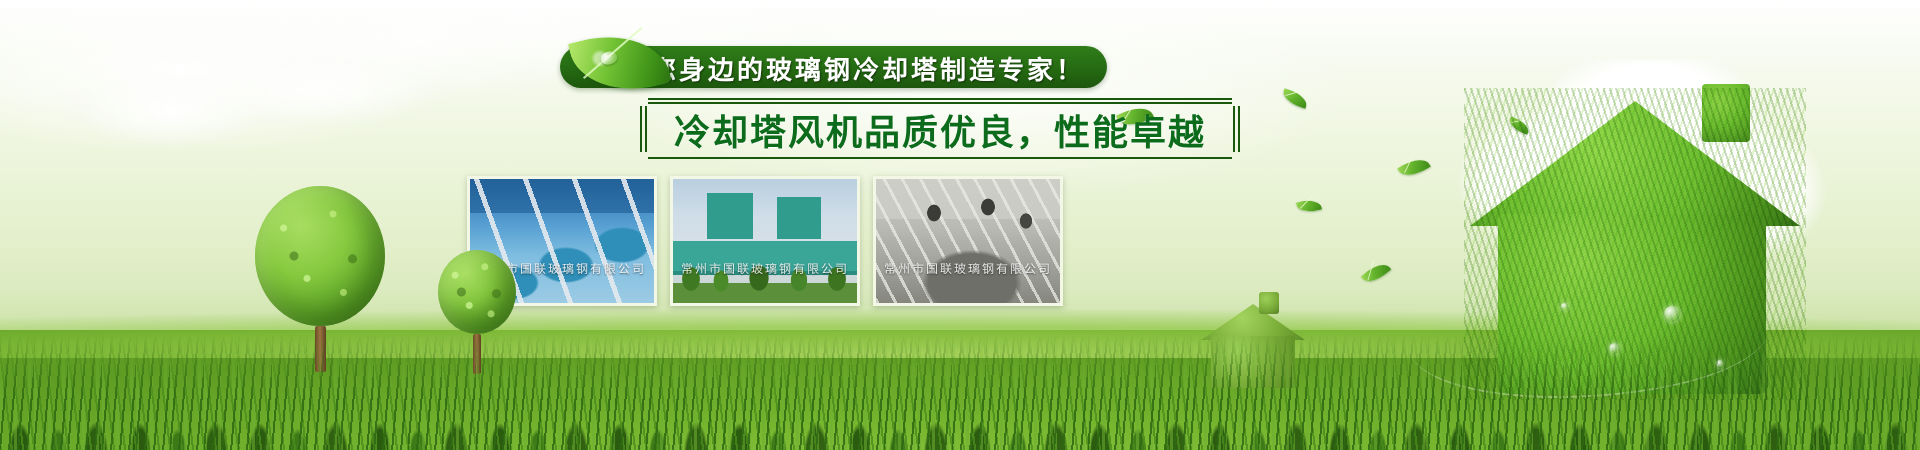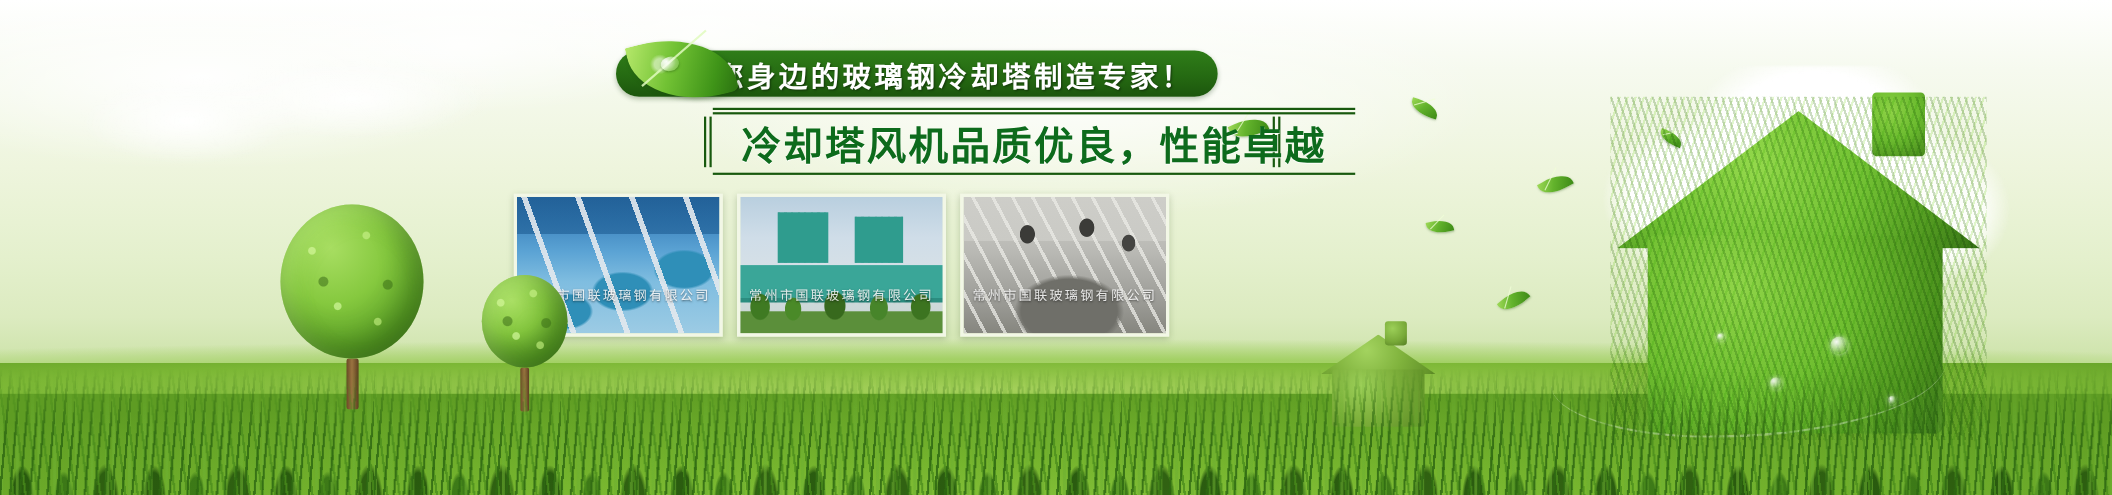--- a/index.html
+++ b/index.html
@@ -154,21 +154,21 @@
   .tagline-leaf::after{
     content:""; position:absolute; left:30%; top:28%;
     width:17px; height:13px; border-radius:50%;
     background:radial-gradient(circle at 35% 30%, rgba(255,255,255,.95), rgba(255,255,255,.25) 60%, rgba(255,255,255,.05));
     box-shadow:0 1px 2px rgba(20,60,10,.35);
   }
 
   
   .headline-wrap{
     position:absolute; left:640px; top:98px;
-    width:524px; height:62px;
+    width:600px; height:62px;
   }
   .rule-top{
     position:absolute; left:8px; top:0; width:584px; height:6px;
     border-top:2px solid #18590e; border-bottom:2px solid #18590e;
   }
   .rule-bottom{
     position:absolute; left:8px; bottom:0; width:584px; height:3px;
     border-top:2px solid #18590e;
   }
   .bar-left, .bar-right{

